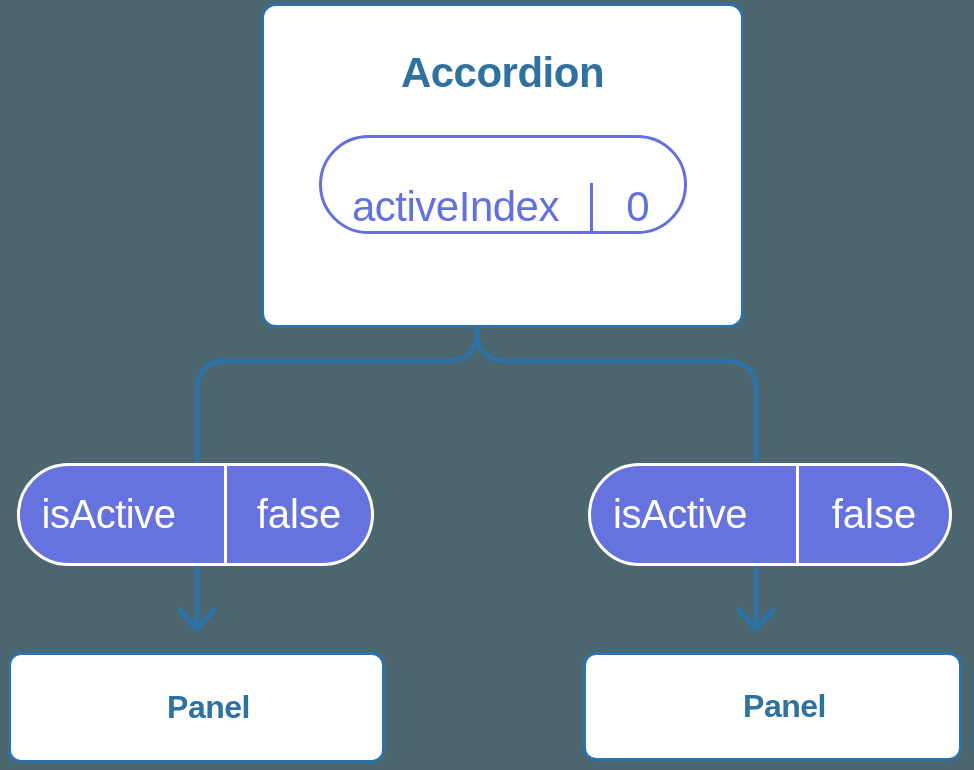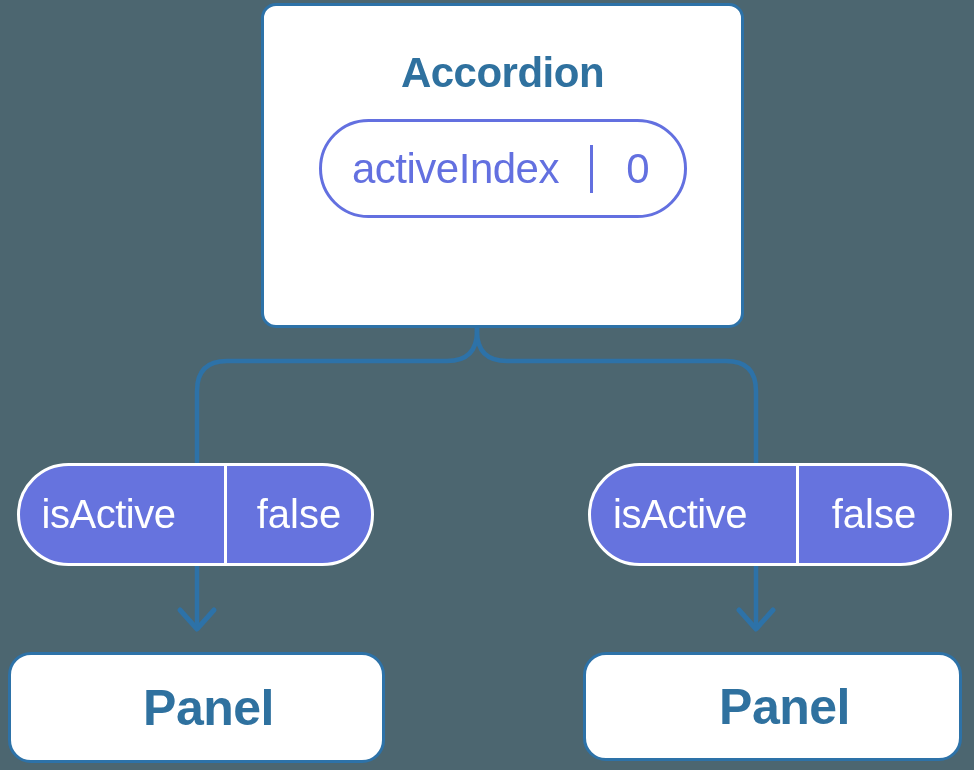--- a/index.html
+++ b/index.html
@@ -42,30 +42,30 @@
     right: 0;
     text-align: center;
     font-size: 42px;
     line-height: 46px;
     font-weight: 600;
     color: #2f719f;
     letter-spacing: -0.5px;
   }
   .state-pill {
     position: absolute;
-    top: 113px;
+    top: 129px;
     left: 50%;
     transform: translateX(-50%);
     width: 368px;
     height: 99px;
     box-sizing: border-box;
     border: 3px solid #6370e0;
     border-radius: 52px;
     display: flex;
-    align-items: center;
+    align-items: flex-end;
     color: #6370e0;
     font-size: 42px;
     background: #ffffff;
   }
   .state-pill .pill-name {
     flex: 1;
     display: flex;
     align-items: center;
     justify-content: center;
     letter-spacing: -0.5px;
@@ -113,22 +113,22 @@
     display: flex;
     align-items: center;
     justify-content: center;
   }
   .prop-pill-left .pill-value { width: 144px; }
   .prop-pill-right .pill-value { width: 150px; }
   .panel-card {
     display: flex;
     align-items: center;
     justify-content: center;
-    border-radius: 23px;
-    font-size: 50px;
+    border-radius: 13px;
+    font-size: 32px;
     font-weight: 600;
     color: #2f719f;
     letter-spacing: -0.5px;
     padding-left: 24px;
   }
   .panel-card-left {
     left: 8px;
     top: 652px;
     width: 377px;
     height: 111px;

